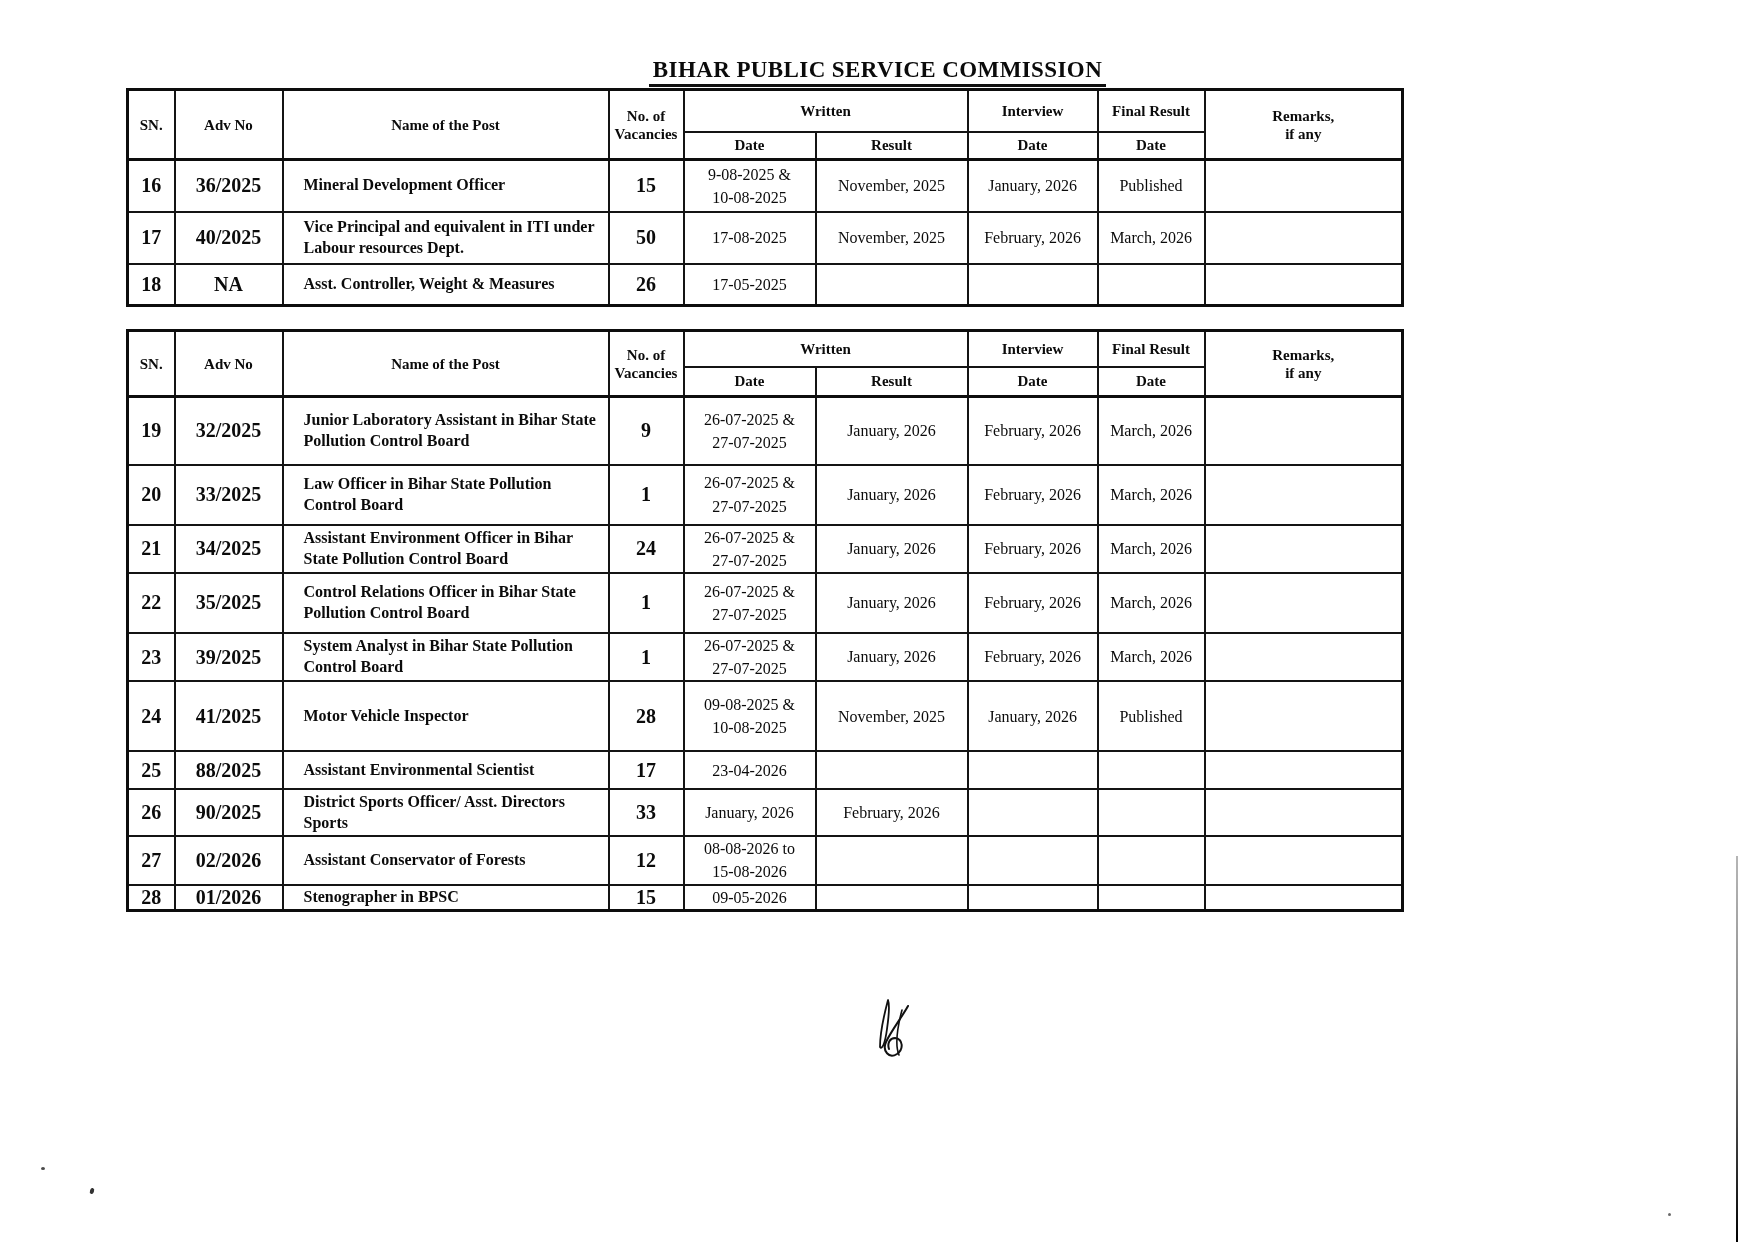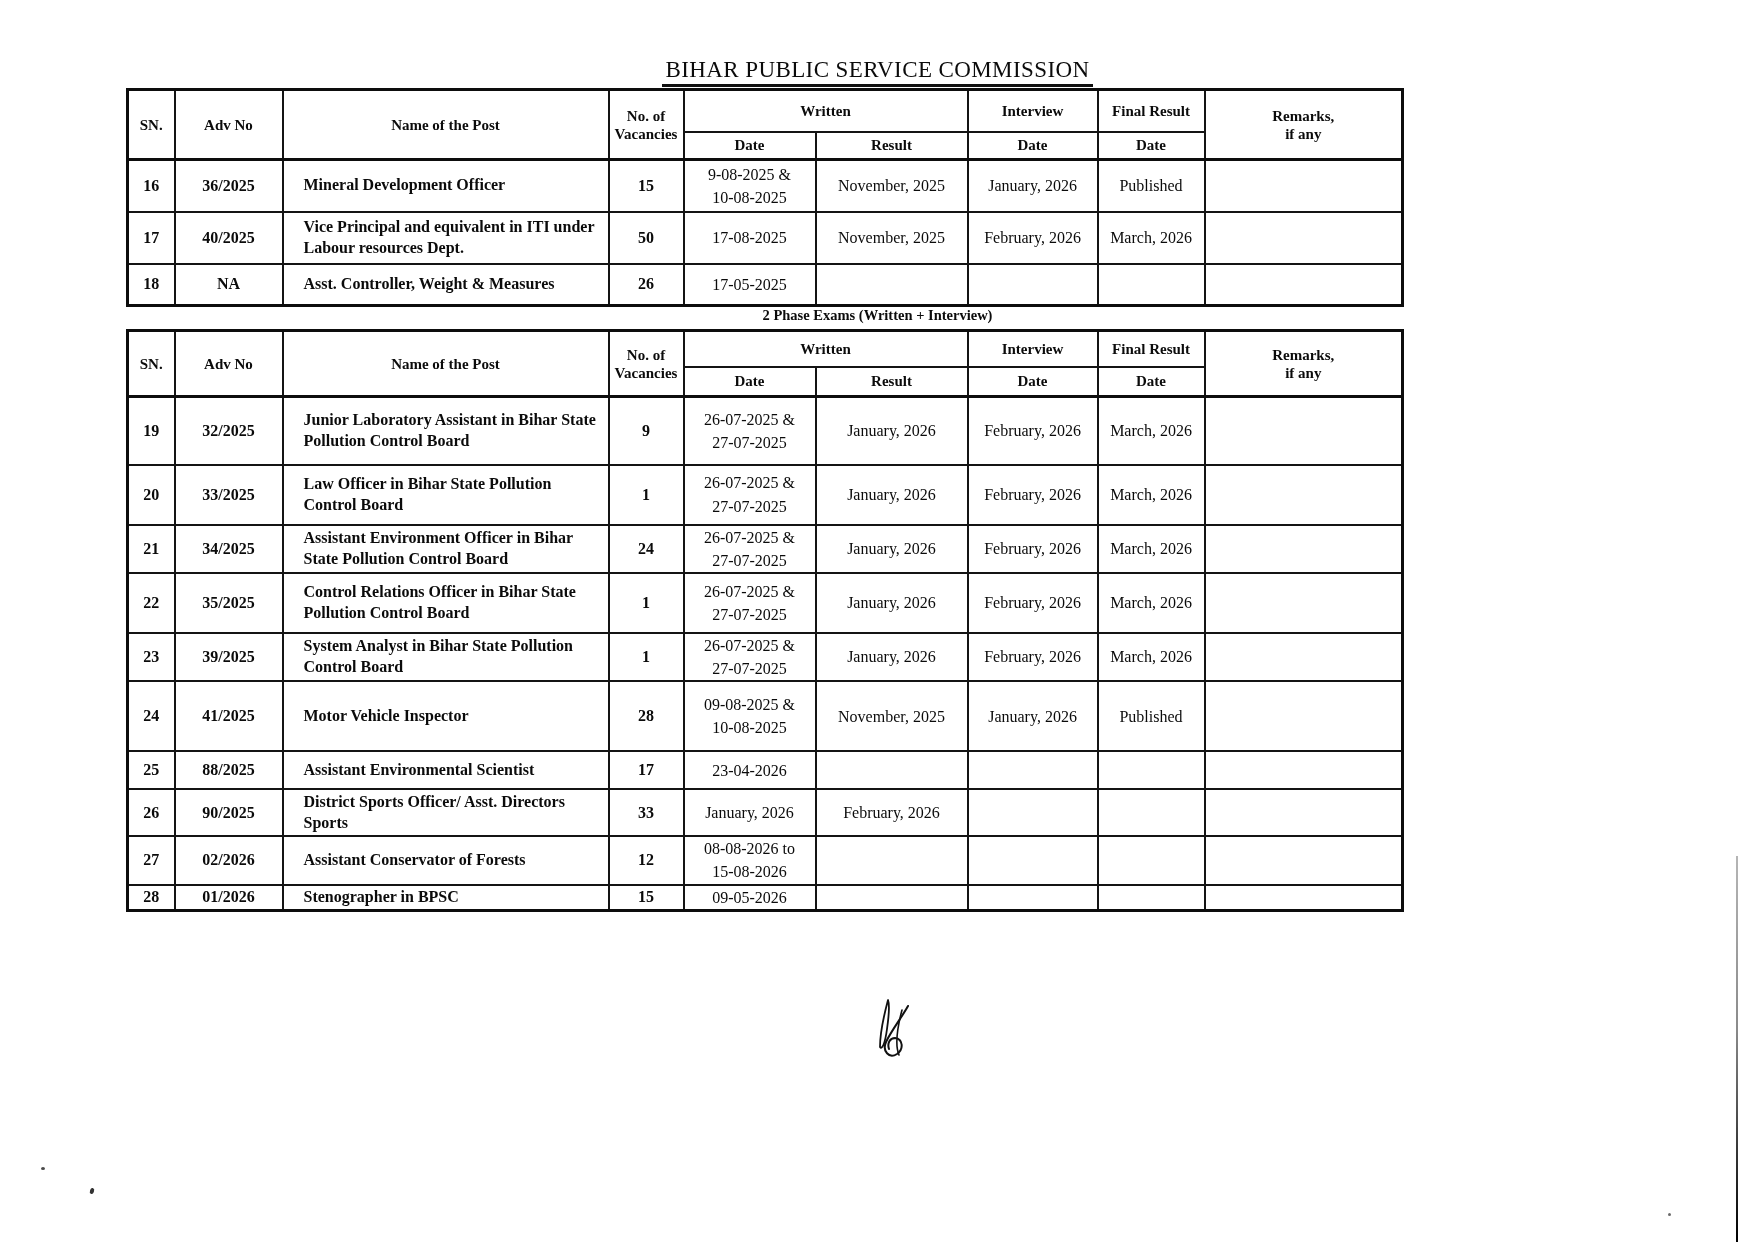--- a/index.html
+++ b/index.html
@@ -3,42 +3,42 @@
 <meta charset="utf-8">
 <style>
   html,body { margin:0; padding:0; background:#e8e8e8; }
   .page {
     position:relative; width:1755px; height:1242px; margin:0 auto;
     background:#ffffff; overflow:hidden;
     font-family:"Liberation Serif","DejaVu Serif",serif; color:#0b0b0b;
   }
   .title-wrap { position:absolute; top:57px; left:0; width:100%; text-align:center; }
   .doc-title {
-    display:inline-block; font-weight:normal; font-size:23px; letter-spacing:0.4px;
+    display:inline-block; font-weight:bold; font-size:23px; letter-spacing:0.4px;
     border-bottom:3px solid #101010; padding:0 4px 1px 4px;
   }
   .subtitle {
     position:absolute; top:307px; left:0; width:100%; text-align:center;
     font-weight:bold; font-size:14.5px;
   }
   table.t {
     position:absolute; left:126px; width:1275px;
     border-collapse:collapse; table-layout:fixed;
     border:3px solid #0d0d0d;
   }
   .t1 { top:88px; }
   .t2 { top:329px; }
   .t th, .t td {
     border:2px solid #141414; padding:0 4px; vertical-align:middle; overflow:hidden;
   }
   .t thead tr:last-child th, .t thead th[rowspan] { border-bottom:3px solid #0d0d0d; }
   .t th { font-weight:bold; font-size:15px; text-align:center; line-height:1.2; }
   .th-small { font-size:12.5px; line-height:1.25; }
   .pre { white-space:pre-line;font-family:Liberation Serif, serif; }
-  td.num  { text-align:center; font-weight:bold; font-size:16px; }
+  td.num  { text-align:center; font-weight:bold; font-size:20px; }
   td.post { text-align:left; font-weight:bold; font-size:16px; line-height:1.3; padding-left:20px; padding-right:6px; }
   td.date { text-align:center; font-weight:normal; font-size:16px; line-height:1.45; }
   .sig { position:absolute; left:872px; top:997px; }
   .artifact { position:absolute; background:#555; }
   .vline { left:1736px; top:856px; width:2px; height:386px;
            background:linear-gradient(#b5b5b5,#8a8a8a 45%,#3a3a3a 75%,#000); }
   .dot-a { left:41px;  top:1167px; width:4px; height:3px; background:#4a4a4a; border-radius:50%; }
   .dot-b { left:90px;  top:1188px; width:4px; height:6px; background:#333;  border-radius:45%; transform:rotate(18deg); }
   .dot-c { left:1668px; top:1213px; width:3px; height:3px; background:#6a6a6a; border-radius:50%; }
 </style>
@@ -114,21 +114,20 @@
         <td class="num">26</td>
         <td class="date pre">17-05-2025</td>
         <td class="date"></td>
         <td class="date"></td>
         <td class="date"></td>
         <td class="date"></td>
       </tr>
     </tbody>
   </table>
 
-  <div class="subtitle">2 Phase Exams (Written + Interview)</div>
 
   <table class="t t2">
     <colgroup>
       <col style="width:47px">
         <col style="width:108px">
         <col style="width:326px">
       <col style="width:75px">
         <col style="width:132px">
         <col style="width:152px">
       <col style="width:130px">

